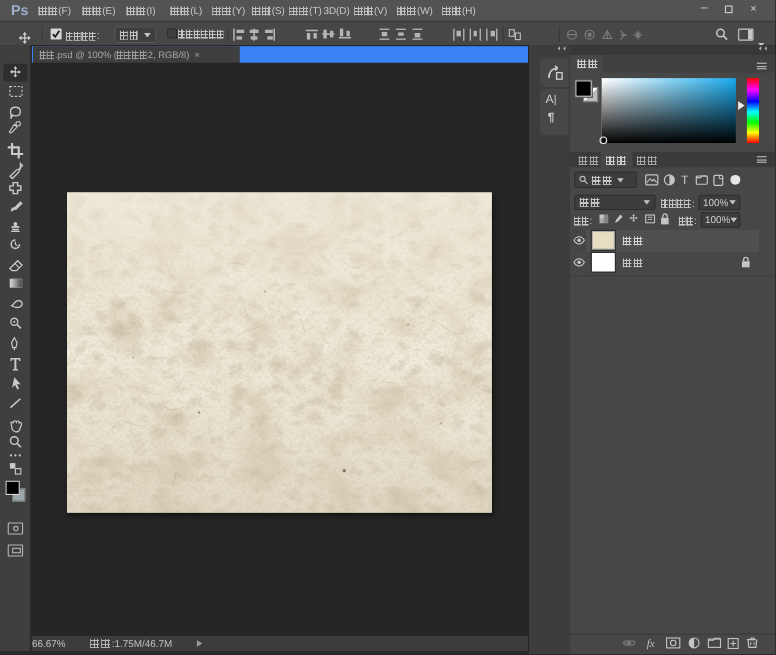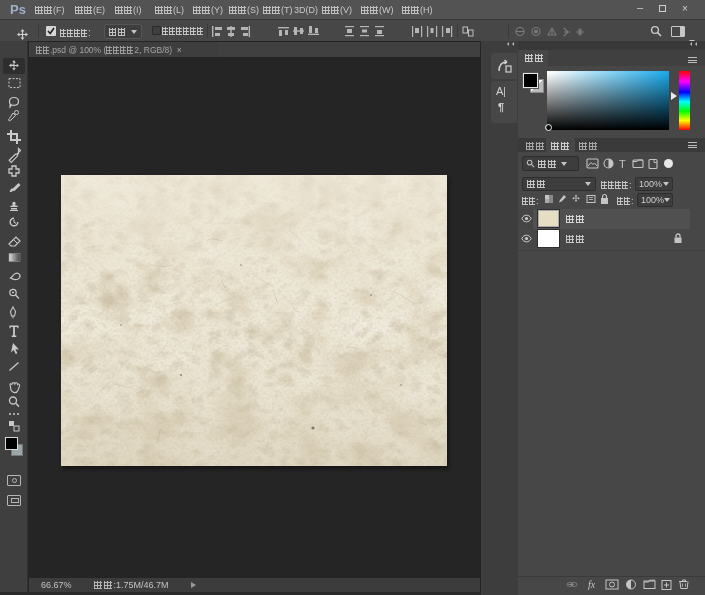--- a/index.html
+++ b/index.html
@@ -15,21 +15,21 @@
 #menubar{left:0;top:0;width:705px;height:19px;background:#535353;color:#dadada;font-size:9px}
 #pslogo{position:absolute;left:7px;top:2px;width:22px;height:15px;color:#9fb0cc;font-weight:bold;font-size:13px;text-align:center;line-height:15px;letter-spacing:0}
 .menu-item{position:absolute;top:5px;color:#c9c9c9;font-size:9px;white-space:nowrap}
 .winbtn{position:absolute;top:0;height:19px;color:#cfcfcf;font-size:11px;text-align:center;line-height:17px;width:20px}
 
 #optbar{left:0;top:19px;width:705px;height:22px;background:#474747;border-top:1px solid #3a3a3a;color:#ccc}
 .obox{position:absolute;border:1px solid #555;background:#3e3e3e;border-radius:2px}
 .osep{position:absolute;top:4px;width:1px;height:14px;background:#3a3a3a}
 
 #toolbar{left:0;top:41px;width:28px;height:554px;background:#3f3f3f;border-right:1px solid #303030}
-#tabbar{left:29px;top:42px;width:451px;height:16px;background:#404040}
+#tabbar{left:29px;top:42px;width:451px;height:16px;background:#3b82f6}
 .dtab{position:absolute;top:0;height:16px;font-size:8.5px;color:#b5b5b5;padding:0 6px;line-height:16px;white-space:nowrap;overflow:hidden}
 #canvas{left:29px;top:57px;width:451px;height:521px;background:#252525}
 #statusbar{left:29px;top:578px;width:451px;height:14px;background:#3c3c3c;color:#c2c2c2;font-size:9px}
 #botstrip{left:0;top:592px;width:705px;height:3px;background:#2a2a2a}
 
 #dockhdr{left:481px;top:41px;width:224px;height:9px;background:#383838}
 #dockstrip{left:481px;top:41px;width:37px;height:554px;background:#3d3d3d}
 #rpanel{left:518px;top:50px;width:187px;height:545px;background:#474747}
 .hamb{position:absolute;width:9px;height:6px;border-top:1px solid #bdbdbd;border-bottom:1px solid #bdbdbd}
 .hamb:after{content:"";display:block;margin-top:2px;border-top:1px solid #bdbdbd}
@@ -318,21 +318,21 @@
       <circle cx="120" cy="200" r="1.1" fill="#75684f" opacity=".7"></circle>
       <circle cx="310" cy="120" r="1" fill="#7a6d55" opacity=".6"></circle>
       <circle cx="180" cy="90" r="0.9" fill="#7a6d55" opacity=".55"></circle>
       <circle cx="60" cy="150" r="0.9" fill="#7a6d55" opacity=".5"></circle>
       <circle cx="340" cy="210" r="0.9" fill="#7a6d55" opacity=".5"></circle>
     </svg>
   </div>
 </div>
 
 <div class="abs row" id="statusbar">
-  <span style="margin-left:12px">66.67%</span>
+  <span style="margin-left:0">66.67%</span>
   <span class="row" style="margin-left:22px"><i class="z s"></i><i class="z s"></i>:1.75M/46.7M</span>
   <span style="margin-left:22px;display:inline-block;width:0;height:0;border:3.5px solid transparent;border-left:5px solid #9a9a9a"></span>
 </div>
 <div class="abs" id="botstrip"></div>
 
 <div class="abs" id="dockhdr"></div>
 <div class="abs" id="dockstrip">
   <div class="abs" style="left:10px;top:12px;width:26px;height:26px;background:#474747;border-radius:3px 0 0 3px"></div>
   <svg class="abs" style="left:15px;top:17px" width="16" height="16" viewBox="0 0 16 16">
         <path d="M3 13c0-5 2-9 8-9M11 4l-2.5-2M11 4l-2.5 2" stroke="#cfcfcf" stroke-width="1.5" fill="none"></path>

